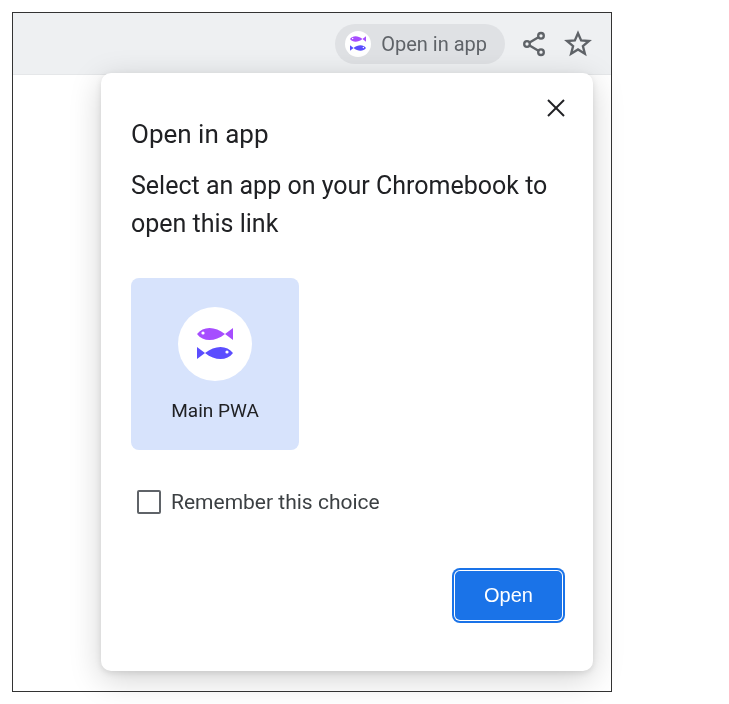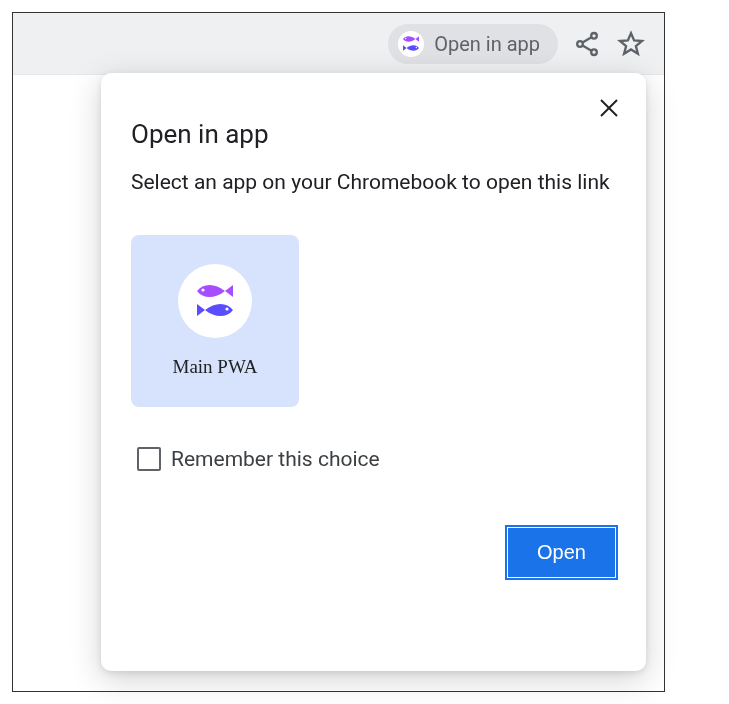--- a/index.html
+++ b/index.html
@@ -5,21 +5,21 @@
     * { box-sizing: border-box; margin: 0; padding: 0; }
     body {
       font-family: Roboto, Arial, sans-serif;
       background: #fff;
       width: 729px;
       height: 704px;
       position: relative;
       overflow: hidden;
     }
     .frame {
-      width: 653px;
+      width: 600px;
       height: 680px;
       margin: 12px;
       border: 1px solid #333;
       position: relative;
       background: #fff;
     }
     .omnibar {
       height: 62px;
       background: #eef0f2;
       display: flex;
@@ -90,38 +90,37 @@
     }
     .dialog-close svg { width: 24px; height: 24px; stroke: #202124; stroke-width: 2; }
     .dialog-title {
       font-size: 26px;
       font-weight: 400;
       color: #202124;
       margin-top: 18px;
       margin-bottom: 18px;
     }
     .dialog-desc {
-      font-size: 21px;
+      font-size: 25px;
       color: #202124;
       line-height: 1.5;
       max-width: 515px;
       margin-bottom: 36px;
     }
     .app-tile {
       display: inline-flex;
       flex-direction: column;
       align-items: center;
       justify-content: center;
       width: 168px;
       height: 172px;
       background: #d7e3fc;
       border-radius: 8px;
       cursor: pointer;
       gap: 18px;
-      font-family: Liberation Serif, serif;
     }
     .app-icon {
       width: 74px;
       height: 74px;
       border-radius: 50%;
       background: #fff;
       display: flex;
       align-items: center;
       justify-content: center;
     }
@@ -151,21 +150,21 @@
     .button-row {
       display: flex;
       justify-content: flex-end;
       margin-top: 56px;
     }
     .primary-btn {
       background: #1a73e8;
       color: #fff;
       font-size: 20px;
       padding: 14px 30px;
-      border-radius: 0;
+      border-radius: 6px;
       cursor: pointer;
       box-shadow: inset 0 0 0 1px #fff, 0 0 0 2px #1a73e8;
       border: none;
     }
     
     .fish-stack { display:flex; flex-direction:column; gap:1px; align-items:center;}
     .fish { width: 42px; height: 18px; }
     .fish.small { width: 18px; height: 8px; }
   </style>
 </head>

